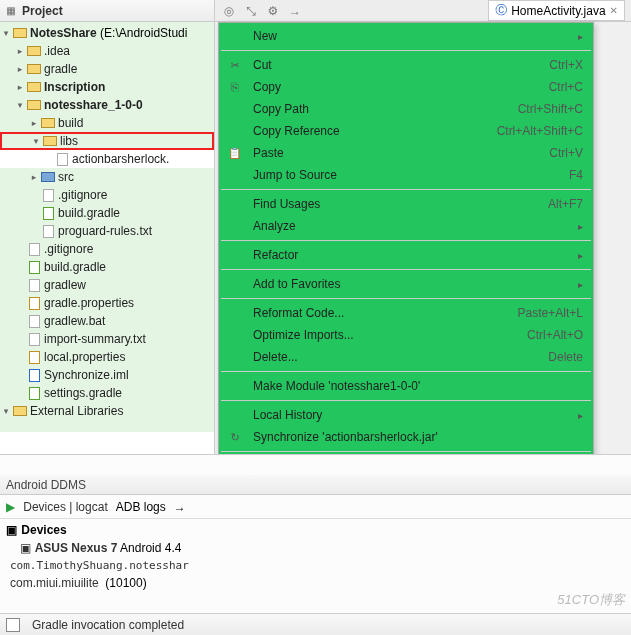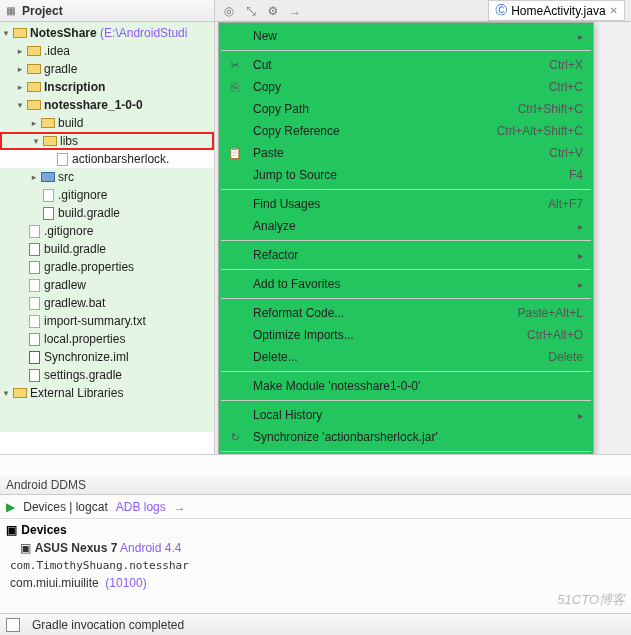--- a/index.html
+++ b/index.html
@@ -13,21 +13,21 @@
 .tree { background:#e4f5e4; height:410px; overflow:hidden; padding:2px 0; }
 .tree-row { display:flex; align-items:center; height:18px; white-space:nowrap; color:#222; cursor:default; }
 .tree-row .toggle { width:12px; text-align:center; color:#666; font-size:9px; cursor:pointer; }
 .tree-row .ticon { width:16px; height:14px; margin-right:2px; display:inline-flex; align-items:center; justify-content:center; }
 .folder { background:#f7d774; border:1px solid #b8902a; width:14px; height:10px; }
 .folder.blue { background:#7aa7d8; border-color:#3a6aa5; }
 .file { background:#fff; border:1px solid #aaa; width:11px; height:13px; }
 .file.gradle { border-color:#5aa02c; }
 .file.java { border-color:#2a6acc; }
 .file.prop { border-color:#c09020; }
-.gray { color:#8b5cf6; }
+.gray { color:#000000; }
 .sel { background:#ffffff; }
 .red-box { border:2px solid #e22; }
 .indent1{padding-left:14px}.indent2{padding-left:28px}.indent3{padding-left:42px}
 
 
 .tab-area { position:absolute; left:215px; top:0; right:0; height:22px; background:#ededed; border-bottom:1px solid #ccc; display:flex; align-items:center; padding:0 6px; gap:6px; }
 .toolbar-icon { width:16px; height:16px; display:inline-flex; align-items:center; justify-content:center; color:#777; cursor:pointer; }
 .tab { background:#fff; border:1px solid #ccc; padding:1px 6px; display:flex; align-items:center; gap:4px; margin-left:auto; }
 .tab .close { color:#888; font-size:10px; cursor:pointer; }
 
@@ -132,47 +132,54 @@
         </span>
         <span>.gitignore</span>
       </div>
     <div class="tree-row indent2">
         <span class="toggle"></span>
         <span class="ticon">
           <span class="file gradle"></span>
         </span>
         <span>build.gradle</span>
       </div>
+    <div class="tree-row indent2">
+        <span class="toggle"></span>
+        <span class="ticon">
+          <span class="file"></span>
+        </span>
+        <span>proguard-rules.txt</span>
+      </div>
     <div class="tree-row indent1">
         <span class="toggle"></span>
         <span class="ticon">
           <span class="file"></span>
         </span>
         <span>.gitignore</span>
       </div>
     <div class="tree-row indent1">
         <span class="toggle"></span>
         <span class="ticon">
           <span class="file gradle"></span>
         </span>
         <span>build.gradle</span>
       </div>
     <div class="tree-row indent1">
         <span class="toggle"></span>
         <span class="ticon">
+          <span class="file"></span>
+        </span>
+        <span>gradlew</span>
+      </div>
+    <div class="tree-row indent1">
+        <span class="toggle"></span>
+        <span class="ticon">
           <span class="file prop"></span>
         </span>
         <span>gradle.properties</span>
-      </div>
-    <div class="tree-row indent1">
-        <span class="toggle"></span>
-        <span class="ticon">
-          <span class="file"></span>
-        </span>
-        <span>gradlew</span>
       </div>
     <div class="tree-row indent1">
         <span class="toggle"></span>
         <span class="ticon">
           <span class="file"></span>
         </span>
         <span>gradlew.bat</span>
       </div>
     <div class="tree-row indent1">
         <span class="toggle"></span>

